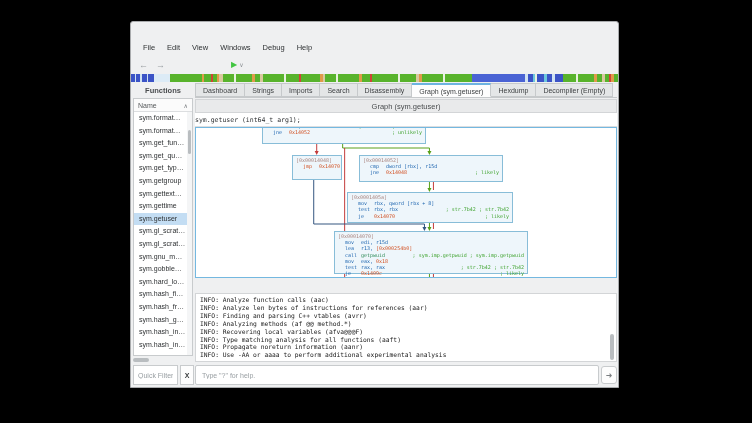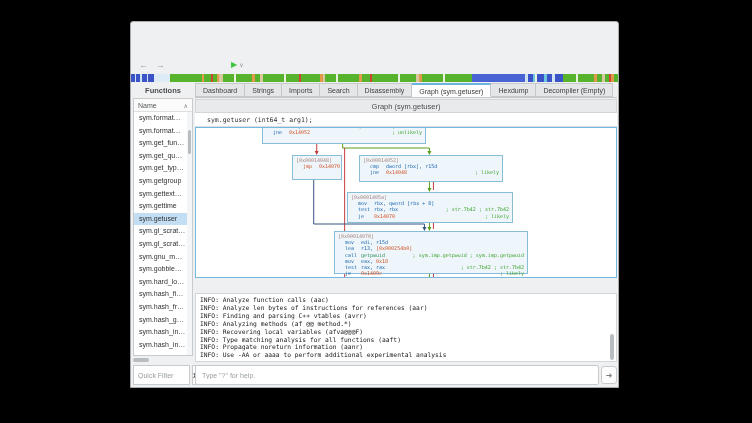--- a/index.html
+++ b/index.html
@@ -47,42 +47,42 @@
   .fn-items { position:absolute; top:13px; left:0; right:5px; bottom:0; overflow:hidden; }
   .fn-item { height:12.6px; line-height:12.6px; font-size:7px; color:#2e3133;
              padding-left:5px; white-space:nowrap; }
   .fn-item.sel { background:#c3ddf3; }
   .fn-vscroll { position:absolute; top:13px; right:0px; width:5px; bottom:0; background:#f4f5f6; }
   .fn-vthumb { position:absolute; top:18px; left:1px; width:3px; height:24px;
                background:#b9bdc0; border-radius:2px; }
   .fn-hscroll { position:absolute; left:2px; top:336px; width:60px; height:4px; }
   .fn-hthumb { width:16px; height:4px; background:#b9bdc0; border-radius:2px; }
   .quick-filter-row { position:absolute; left:2px; top:343px; width:62px; height:20px; display:flex; }
-  .quick-filter { width:57px; height:20px; border:1px solid #c8cbcd; background:#fff;
+  .quick-filter { width:45px; height:20px; border:1px solid #c8cbcd; background:#fff;
                   font-size:7px; padding:0 4px; color:#333; font-family:"Liberation Sans",sans-serif; }
   .quick-filter::placeholder { color:#9aa0a4; }
   .qf-clear { width:14px; height:20px; margin-left:2px; border:1px solid #c8cbcd; background:#fdfdfd;
               font-size:7px; font-weight:bold; color:#3a3d3f; display:flex; align-items:center; justify-content:center; }
 
   
   .tabbar { position:absolute; left:64px; top:61px; right:1px; height:15px;
             display:flex; align-items:flex-end; border-bottom:1px solid #c6c9cb; }
   .tab { font-size:7px; color:#3c3f41; padding:0 7px; height:14px; line-height:14px;
          background:#e4e6e7; border:1px solid #c6c9cb; border-left:none; white-space:nowrap; }
   .tab:first-child { border-left:1px solid #c6c9cb; }
   .tab.active { background:#fdfdfd; border-bottom:1px solid #fdfdfd; border-top:2px solid #6db3e0; }
 
   
   .graph-title { position:absolute; left:64px; top:77px; right:1px; height:14px;
                  background:#e9eaeb; border:1px solid #d3d5d7; }
   .graph-title .dock-title { line-height:13px; }
   .signature-row { position:absolute; left:64px; top:91px; right:1px; height:14px;
                    background:#fff; border-bottom:1px solid #dcdee0;
                    font-family:"DejaVu Sans Mono", monospace; font-size:6.5px;
-                   color:#2e3133; line-height:14px; padding-left:12px; }
+                   color:#2e3133; line-height:14px; padding-left:0; }
   .graph-canvas { position:absolute; left:64px; top:105px; right:1px; height:151px;
                   background:#fff; border:1px solid #74b8e0; overflow:hidden; }
   .edges { position:absolute; left:0; top:0; width:100%; height:100%; }
   .bb { position:absolute; background:#eef6fb; border:1px solid #88bdd8;
         font-family:"DejaVu Sans Mono", monospace; font-size:5px; line-height:6.2px;
         padding:1px 3px; white-space:nowrap; }
   .bb-line { display:flex; }
   .bb-header { color:#ab8680; }
   .bb-line .asm { padding-left:7px; }
   .mn { color:#1f66b0; display:inline-block; min-width:16px; }
@@ -113,20 +113,28 @@
   .cmd-send { width:16px; height:18px; margin:1px 0 0 2px; border:1px solid #c8cbcd; border-radius:3px;
               background:#fdfdfd; color:#7a7e81; font-size:8px; display:flex;
               align-items:center; justify-content:center; }
 </style>
 </head>
 <body>
 
 <div class="window">
 
 
+  <div class="menubar">
+      <div class="menu-item">File</div>
+      <div class="menu-item">Edit</div>
+      <div class="menu-item">View</div>
+      <div class="menu-item">Windows</div>
+      <div class="menu-item">Debug</div>
+      <div class="menu-item">Help</div>
+    </div>
 
   <div class="toolbar">
     <span class="nav-arrow">←</span>
     <span class="nav-arrow">→</span>
     <span class="play-btn">▶</span>
     <span class="play-chev">∨</span>
   </div>
 
   <div class="membar">
       <span style="flex-grow: 3; background: rgb(59, 83, 198);"></span>

